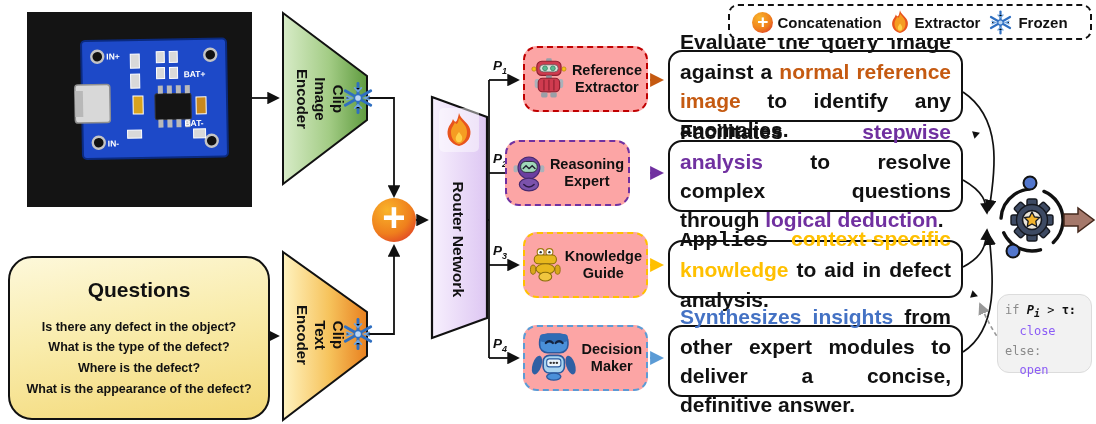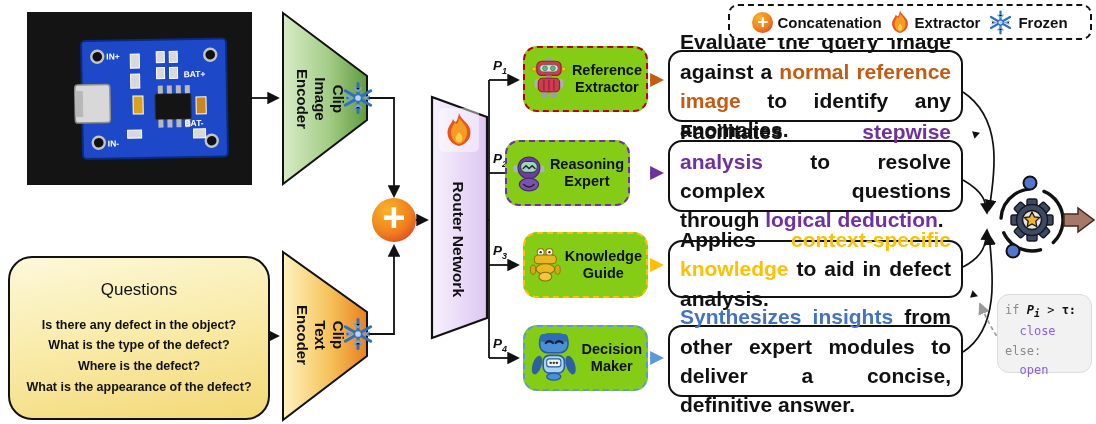--- a/index.html
+++ b/index.html
@@ -1,26 +1,26 @@
 <!DOCTYPE html>
 <html><head>
 <meta charset="utf-8">
 <style>
   html,body{margin:0;padding:0;background:#fff;}
   #canvas{position:relative;width:1096px;height:424px;background:#fff;overflow:hidden;
           font-family:"Liberation Sans",sans-serif;color:#111;}
   .abs{position:absolute;}
   svg{display:block;}
   
-  #photo{left:27px;top:12px;width:225px;height:173px;background:#141414;}
+  #photo{left:27px;top:12px;width:225px;height:195px;background:#141414;}
   
   #questions{left:8px;top:256px;width:258px;height:160px;border:2px solid #111;border-radius:24px;
              background:linear-gradient(170deg,#fdf8da 0%,#f9ecac 45%,#f3d876 100%);
              display:flex;flex-direction:column;align-items:center;justify-content:center;gap:2px;}
-  #questions .q-title{font-size:17px;font-weight:normal;margin-bottom:14px;}
+  #questions .q-title{font-size:21px;font-weight:bold;margin-bottom:14px;}
   #questions .q-line{font-size:12.5px;font-weight:bold;line-height:1.5;white-space:nowrap;}
   
   .enc-label{display:flex;align-items:center;justify-content:center;}
   .enc-inner{transform:rotate(90deg);text-align:center;font-weight:bold;font-size:15px;line-height:1.2;white-space:nowrap;}
   #enc-img-label{left:283px;top:13px;width:74px;height:172px;}
   #enc-txt-label{left:283px;top:250px;width:74px;height:170px;}
   #router-label{left:430px;top:150px;width:56px;height:178px;}
   #router-label .enc-inner{font-size:15.5px;}
   
   #fire-router{left:439px;top:108px;width:40px;height:44px;background:rgba(255,255,255,.45);border-radius:5px;
@@ -28,21 +28,21 @@
   #snow-img{left:340px;top:80px;} #snow-txt{left:340px;top:316px;}
   .concat-circle{border-radius:50%;display:flex;align-items:center;justify-content:center;
         background:radial-gradient(circle at 35% 28%,#f9b42a 0%,#ef7f1d 55%,#d9252b 100%);
         color:#fff;font-weight:bold;}
   #concat-main{left:372px;top:198px;width:44px;height:44px;font-size:40px;}
   #concat-main span{margin-top:-5px;}
   
   .plabel{font-size:13.5px;font-weight:bold;font-style:italic;}
   .plabel sub{font-size:9px;font-style:italic;}
   
-  .expert{width:125px;height:66px;border:2.2px dashed #c00;border-radius:14px;background:#84cc16;
+  .expert{width:125px;height:66px;border:2.2px dashed #c00;border-radius:14px;background:#fca5a5;
           display:flex;align-items:center;justify-content:flex-start;gap:3px;padding:2px 4px;box-sizing:border-box;}
   .expert .ename{flex:1;text-align:center;font-size:14.5px;font-weight:bold;line-height:1.15;}
   #expert1{left:523px;top:46px;} #expert2{left:505px;top:140px;}
   #expert3{left:523px;top:232px;} #expert4{left:523px;top:325px;}
   
   .descbox{width:295px;border:2px solid #111;border-radius:14px;background:#fff;
            display:flex;align-items:center;padding:4px 10px;box-sizing:border-box;}
   .descbox p{margin:0;font-size:21px;font-weight:bold;line-height:1.4;text-align:justify;width:100%;}
   #desc1{left:668px;top:50px;height:72px;} #desc2{left:668px;top:140px;height:72px;}
   #desc3{left:668px;top:240px;height:58px;} #desc4{left:668px;top:325px;height:72px;}
@@ -366,21 +366,21 @@
     <div class="ename">Decision Maker</div>
   </div>
 
   <div id="desc1" class="abs descbox">
     <p><span style="color: rgb(17, 17, 17);">Evaluate the query image against a </span><span style="color: rgb(197, 90, 17);">normal reference image</span><span style="color: rgb(17, 17, 17);"> to identify any anomalies.</span></p>
   </div>
   <div id="desc2" class="abs descbox">
     <p><span style="color: rgb(17, 17, 17);">Facilitates </span><span style="color: rgb(112, 48, 160);">stepwise analysis</span><span style="color: rgb(17, 17, 17);"> to resolve complex questions through </span><span style="color: rgb(112, 48, 160);">logical deduction</span><span style="color: rgb(17, 17, 17);">.</span></p>
   </div>
   <div id="desc3" class="abs descbox">
-    <p><span style="color: rgb(17, 17, 17);">Applies </span><span style="color: rgb(255, 192, 0);">context-specific knowledge</span><span style="color: rgb(17, 17, 17);"> to aid in defect analysis.</span></p>
+    <p><span style="color: rgb(17, 17, 17); font-family: Liberation Mono, monospace;">Applies </span><span style="color: rgb(255, 192, 0);">context-specific knowledge</span><span style="color: rgb(17, 17, 17);"> to aid in defect analysis.</span></p>
   </div>
   <div id="desc4" class="abs descbox">
     <p><span style="color: rgb(68, 114, 196);">Synthesizes insights</span><span style="color: rgb(17, 17, 17);"> from other expert modules to deliver a concise, definitive answer.</span></p>
   </div>
 
   <div id="legend" class="abs">
     <div class="litem">
       <span class="concat-circle">+</span>
       <span>Concatenation</span>
     </div>

